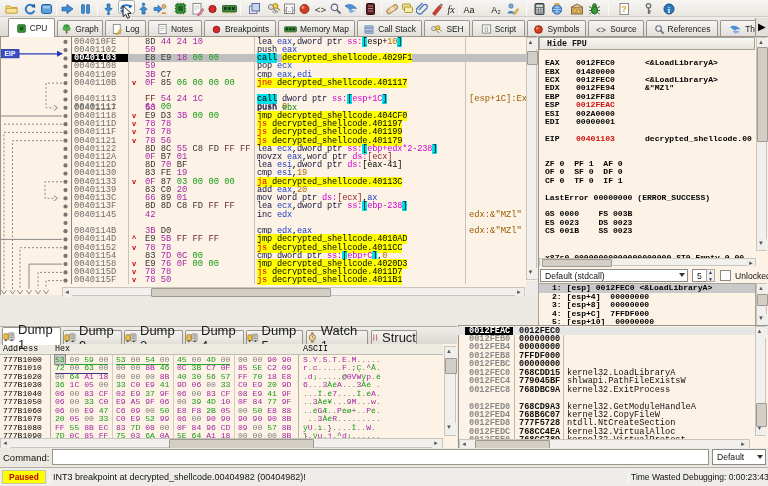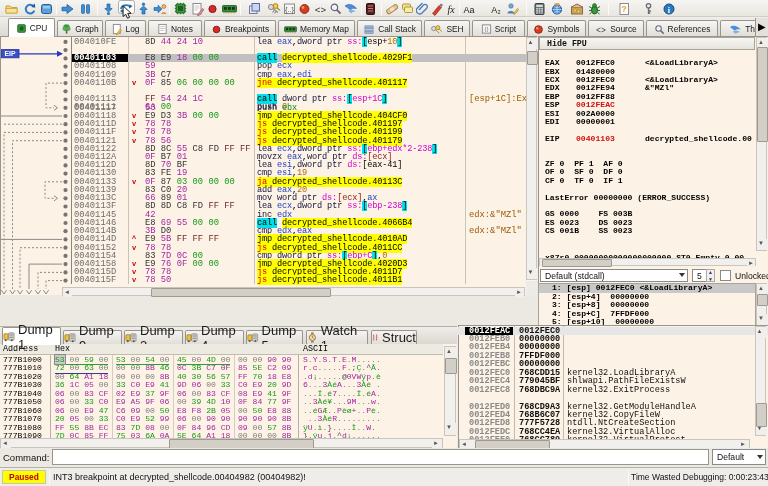--- a/index.html
+++ b/index.html
@@ -367,41 +367,41 @@
 <div style="position:absolute;right:0px;top:1px;width:13px;height:19px;background:#e4e1db;border-left:1px solid #9a958c;">
         <span style="position:absolute;left:2px;top:3px;font-size:10px;color:#000">▶</span>
       </div>
 </div>
 <div id="disasm">
 <div class="colline" style="left:70px;background:#8a867c"></div>
 <div class="colline" style="left:127px"></div>
 <div class="colline" style="left:253px"></div>
 <div class="colline" style="left:464px"></div>
 <div class="drow" style="top:0.80px"><span class="da">004010FE</span><span class="db"><i style="color:#333333">8D</i> <i style="color:#a328a3">44</i> <i style="color:#a328a3">24</i> <i style="color:#a328a3">10</i></span><span class="di"><i class="k">lea </i><i class="r">eax</i>,<i class="k">dword ptr </i><i class="sg">ss:</i><i class="cy">[</i>esp+<i class="n">10</i><i class="cy">]</i></span></div>
+<div class="drow" style="top:9.03px"><span class="da">00401102</span><span class="db"><i style="color:#a328a3">50</i></span><span class="di"><i class="k">push </i><i class="r">eax</i></span></div>
 <div class="drow eiprow" style="top:17.26px"><span class="da eipa">00401103</span><span class="db"><i style="color:#333333">E8</i> <i style="color:#333333">E9</i> <i style="color:#a328a3">18</i> <i style="color:#1a9a1a">00</i> <i style="color:#1a9a1a">00</i></span><span class="di"><i class="cy">call</i> <i class="y">decrypted_shellcode.4029F1</i></span></div>
 <div class="drow" style="top:25.49px"><span class="da">00401108</span><span class="db"><i style="color:#a328a3">59</i></span><span class="di"><i class="k">pop </i><i class="r">ecx</i></span></div>
 <div class="drow" style="top:33.72px"><span class="da">00401109</span><span class="db"><i style="color:#a328a3">3B</i> <i style="color:#333333">C7</i></span><span class="di"><i class="k">cmp </i><i class="r">eax</i>,<i class="r">edi</i></span></div>
 <div class="drow" style="top:41.95px"><span class="da">0040110B</span><span class="mk">v</span><span class="db"><i style="color:#a328a3">0F</i> <i style="color:#333333">85</i> <i style="color:#1a9a1a">06</i> <i style="color:#1a9a1a">00</i> <i style="color:#1a9a1a">00</i> <i style="color:#1a9a1a">00</i></span><span class="di"><i class="rj">jne</i><i class="y"> decrypted_shellcode.401117</i></span></div>
 <div class="drow" style="top:66px"><span class="da">00401111</span><span class="db"><i style="color:#a328a3">6A</i> <i style="color:#1a9a1a">00</i></span><span class="di"><i class="k">push </i><i class="n">0</i></span></div>
 <div class="drow" style="top:58.41px"><span class="da">00401113</span><span class="db"><i style="color:#6a2a2a">FF</i> <i style="color:#a328a3">54</i> <i style="color:#a328a3">24</i> <i style="color:#a328a3">1C</i></span><span class="di"><i class="cy">call</i><i class="k"> dword ptr </i><i class="sg">ss:</i><i class="cy">[</i><i class="sg">esp+1C</i><i class="cy">]</i></span><span class="dc">[esp+1C]:Ex</span></div>
 <div class="drow" style="top:66.64px"><span class="da">00401117</span><span class="db"><i style="color:#a328a3">53</i></span><span class="di"><i class="k">push </i><i class="gr">ebx</i></span></div>
 <div class="drow" style="top:74.87px"><span class="da">00401118</span><span class="mk">v</span><span class="db"><i style="color:#333333">E9</i> <i style="color:#333333">D3</i> <i style="color:#a328a3">3B</i> <i style="color:#1a9a1a">00</i> <i style="color:#1a9a1a">00</i></span><span class="di"><i class="y">jmp decrypted_shellcode.404CF0</i></span></div>
 <div class="drow" style="top:83.10px"><span class="da">0040111D</span><span class="mk">v</span><span class="db"><i style="color:#a328a3">78</i> <i style="color:#a328a3">78</i></span><span class="di"><i class="rj">js</i><i class="y"> decrypted_shellcode.401197</i></span></div>
 <div class="drow" style="top:91.33px"><span class="da">0040111F</span><span class="mk">v</span><span class="db"><i style="color:#a328a3">78</i> <i style="color:#a328a3">78</i></span><span class="di"><i class="rj">js</i><i class="y"> decrypted_shellcode.401199</i></span></div>
 <div class="drow" style="top:99.56px"><span class="da">00401121</span><span class="mk">v</span><span class="db"><i style="color:#a328a3">78</i> <i style="color:#a328a3">56</i></span><span class="di"><i class="rj">js</i><i class="y"> decrypted_shellcode.401179</i></span></div>
 <div class="drow" style="top:107.79px"><span class="da">00401122</span><span class="db"><i style="color:#333333">8D</i> <i style="color:#333333">8C</i> <i style="color:#a328a3">55</i> <i style="color:#333333">C8</i> <i style="color:#333333">FD</i> <i style="color:#6a2a2a">FF</i> <i style="color:#6a2a2a">FF</i></span><span class="di"><i class="k">lea </i><i class="r">ecx</i>,<i class="k">dword ptr </i><i class="sg">ss:</i><i class="cy">[</i><i class="sg">ebp+edx*2-238</i><i class="cy">]</i></span></div>
 <div class="drow" style="top:116.02px"><span class="da">0040112A</span><span class="db"><i style="color:#a328a3">0F</i> <i style="color:#333333">B7</i> <i style="color:#a328a3">01</i></span><span class="di"><i class="k">movzx </i><i class="r">eax</i>,<i class="k">word ptr </i><i class="sg">ds:</i><i class="mm">[ecx]</i></span></div>
 <div class="drow" style="top:124.25px"><span class="da">0040112D</span><span class="db"><i style="color:#333333">8D</i> <i style="color:#a328a3">70</i> <i style="color:#333333">BF</i></span><span class="di"><i class="k">lea </i><i class="r">esi</i>,<i class="k">dword ptr </i><i class="sg">ds:</i>[eax-41]</span></div>
 <div class="drow" style="top:132.48px"><span class="da">00401130</span><span class="db"><i style="color:#333333">83</i> <i style="color:#333333">FE</i> <i style="color:#a328a3">19</i></span><span class="di"><i class="k">cmp </i><i class="r">esi</i>,<i class="n">19</i></span></div>
 <div class="drow" style="top:140.71px"><span class="da">00401133</span><span class="mk">v</span><span class="db"><i style="color:#a328a3">0F</i> <i style="color:#333333">87</i> <i style="color:#1a9a1a">03</i> <i style="color:#1a9a1a">00</i> <i style="color:#1a9a1a">00</i> <i style="color:#1a9a1a">00</i></span><span class="di"><i class="rj">ja</i><i class="y"> decrypted_shellcode.40113C</i></span></div>
 <div class="drow" style="top:148.94px"><span class="da">00401139</span><span class="db"><i style="color:#333333">83</i> <i style="color:#333333">C0</i> <i style="color:#a328a3">20</i></span><span class="di"><i class="k">add </i><i class="r">eax</i>,<i class="n">20</i></span></div>
 <div class="drow" style="top:157.17px"><span class="da">0040113C</span><span class="db"><i style="color:#a328a3">66</i> <i style="color:#333333">89</i> <i style="color:#a328a3">01</i></span><span class="di"><i class="k">mov </i><i class="k">word ptr </i><i class="sg">ds:</i><i class="mm">[ecx]</i>,<i class="r">ax</i></span></div>
 <div class="drow" style="top:165.40px"><span class="da">0040113F</span><span class="db"><i style="color:#333333">8D</i> <i style="color:#333333">8D</i> <i style="color:#333333">C8</i> <i style="color:#333333">FD</i> <i style="color:#6a2a2a">FF</i> <i style="color:#6a2a2a">FF</i></span><span class="di"><i class="k">lea </i><i class="r">ecx</i>,<i class="k">dword ptr </i><i class="sg">ss:</i><i class="cy">[</i><i class="sg">ebp-238</i><i class="cy">]</i></span></div>
 <div class="drow" style="top:173.63px"><span class="da">00401145</span><span class="db"><i style="color:#a328a3">42</i></span><span class="di"><i class="k">inc </i><i class="r">edx</i></span><span class="dc">edx:&amp;"MZl"</span></div>
-<div class="drow" style="top:181.86px"><span class="da">00401146</span><span class="db"><i style="color:#333333">E8</i> <i style="color:#a328a3">69</i> <i style="color:#a328a3">55</i> <i style="color:#1a9a1a">00</i> <i style="color:#1a9a1a">00</i></span><span class="di"><i class="cy">call</i> <i class="y">decrypted_shellcode.4066B4</i></span></div>
 <div class="drow" style="top:190.09px"><span class="da">0040114B</span><span class="db"><i style="color:#a328a3">3B</i> <i style="color:#333333">D0</i></span><span class="di"><i class="k">cmp </i><i class="r">edx</i>,<i class="r">eax</i></span><span class="dc">edx:&amp;"MZl"</span></div>
 <div class="drow" style="top:198.32px"><span class="da">0040114D</span><span class="mk">^</span><span class="db"><i style="color:#333333">E9</i> <i style="color:#a328a3">5B</i> <i style="color:#6a2a2a">FF</i> <i style="color:#6a2a2a">FF</i> <i style="color:#6a2a2a">FF</i></span><span class="di"><i class="y">jmp decrypted_shellcode.4010AD</i></span></div>
 <div class="drow" style="top:206.55px"><span class="da">00401152</span><span class="mk">v</span><span class="db"><i style="color:#a328a3">78</i> <i style="color:#a328a3">78</i></span><span class="di"><i class="rj">js</i><i class="y"> decrypted_shellcode.4011CC</i></span></div>
 <div class="drow" style="top:214.78px"><span class="da">00401154</span><span class="db"><i style="color:#333333">83</i> <i style="color:#a328a3">7D</i> <i style="color:#a328a3">0C</i> <i style="color:#1a9a1a">00</i></span><span class="di"><i class="k">cmp </i><i class="k">dword ptr </i><i class="sg">ss:</i><i class="cy">[</i><i class="sg">ebp+C</i><i class="cy">]</i>,<i class="n">0</i></span></div>
 <div class="drow" style="top:223.01px"><span class="da">00401158</span><span class="mk">v</span><span class="db"><i style="color:#333333">E9</i> <i style="color:#a328a3">76</i> <i style="color:#a328a3">0F</i> <i style="color:#1a9a1a">00</i> <i style="color:#1a9a1a">00</i></span><span class="di"><i class="y">jmp decrypted_shellcode.4020D3</i></span></div>
 <div class="drow" style="top:231.24px"><span class="da">0040115D</span><span class="mk">v</span><span class="db"><i style="color:#a328a3">78</i> <i style="color:#a328a3">78</i></span><span class="di"><i class="rj">js</i><i class="y"> decrypted_shellcode.4011D7</i></span></div>
 <div class="drow" style="top:239.47px"><span class="da">0040115F</span><span class="mk">v</span><span class="db"><i style="color:#a328a3">78</i> <i style="color:#a328a3">50</i></span><span class="di"><i class="rj">js</i><i class="y"> decrypted_shellcode.4011B1</i></span></div>
 <svg id="gutter" width="70" height="259" viewBox="0 36 70 259" style="top:-0px">
 <g transform="translate(0,-36)">
 </g>

